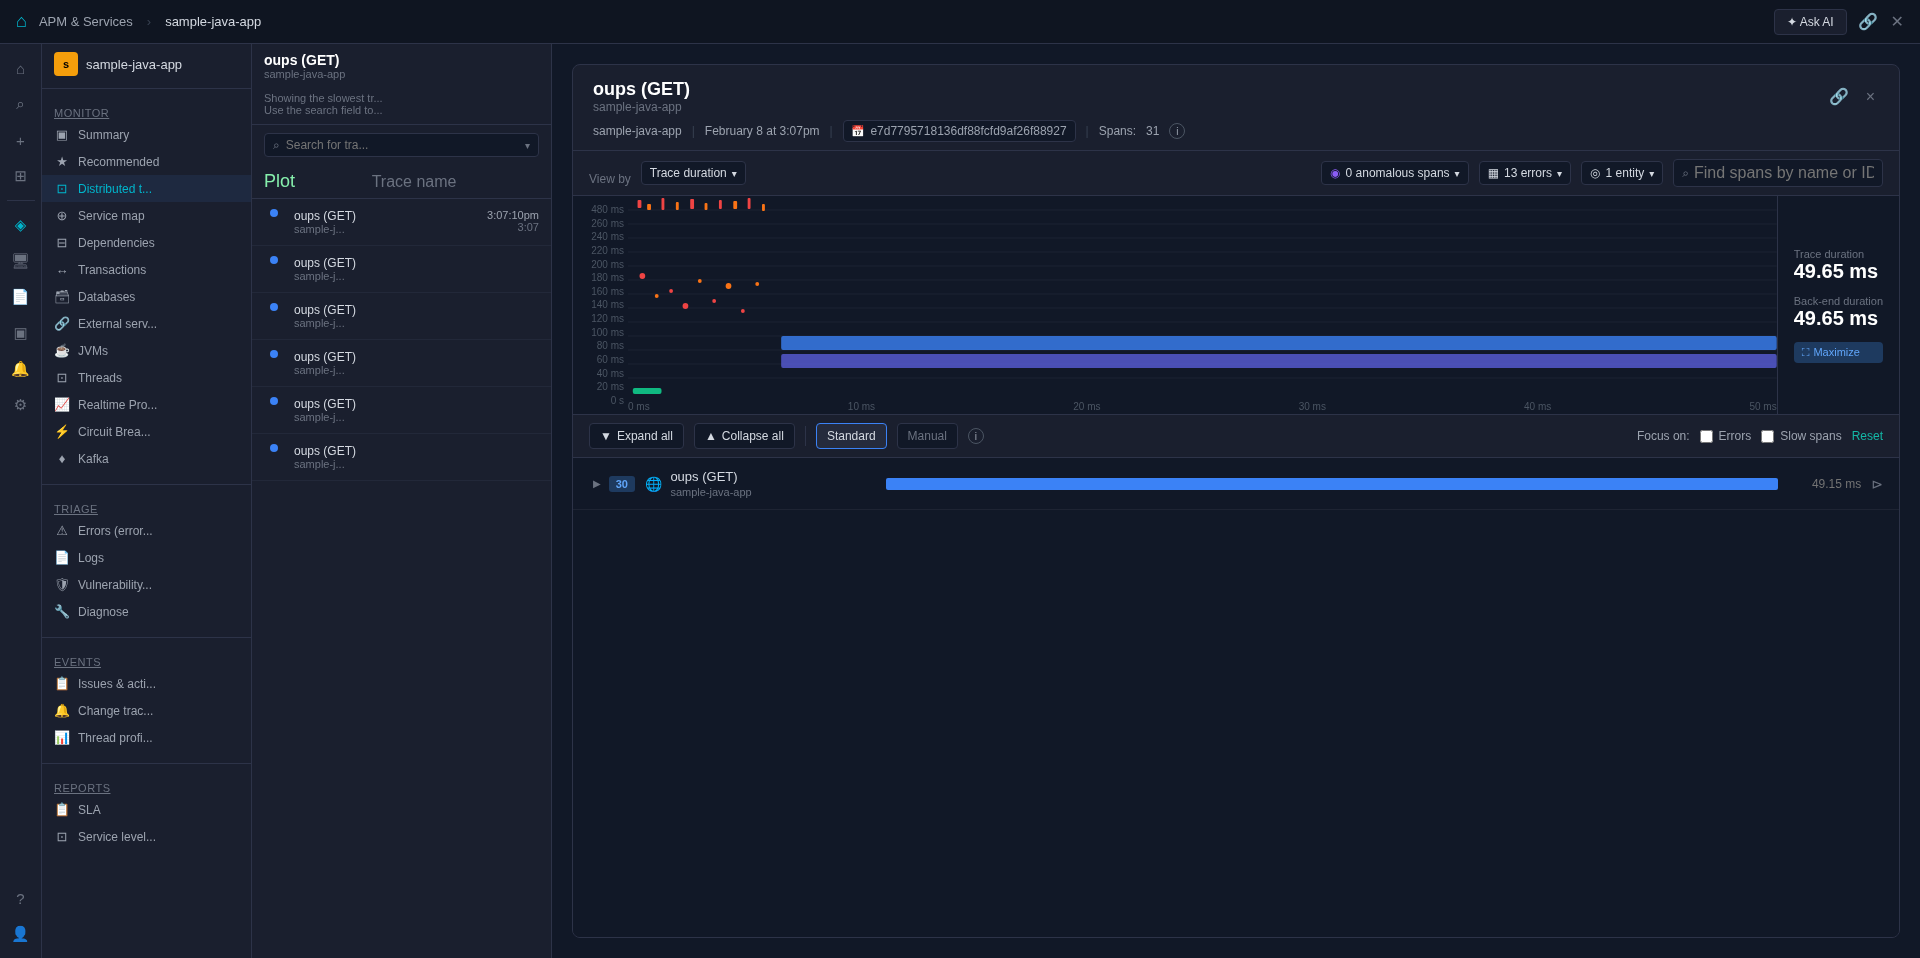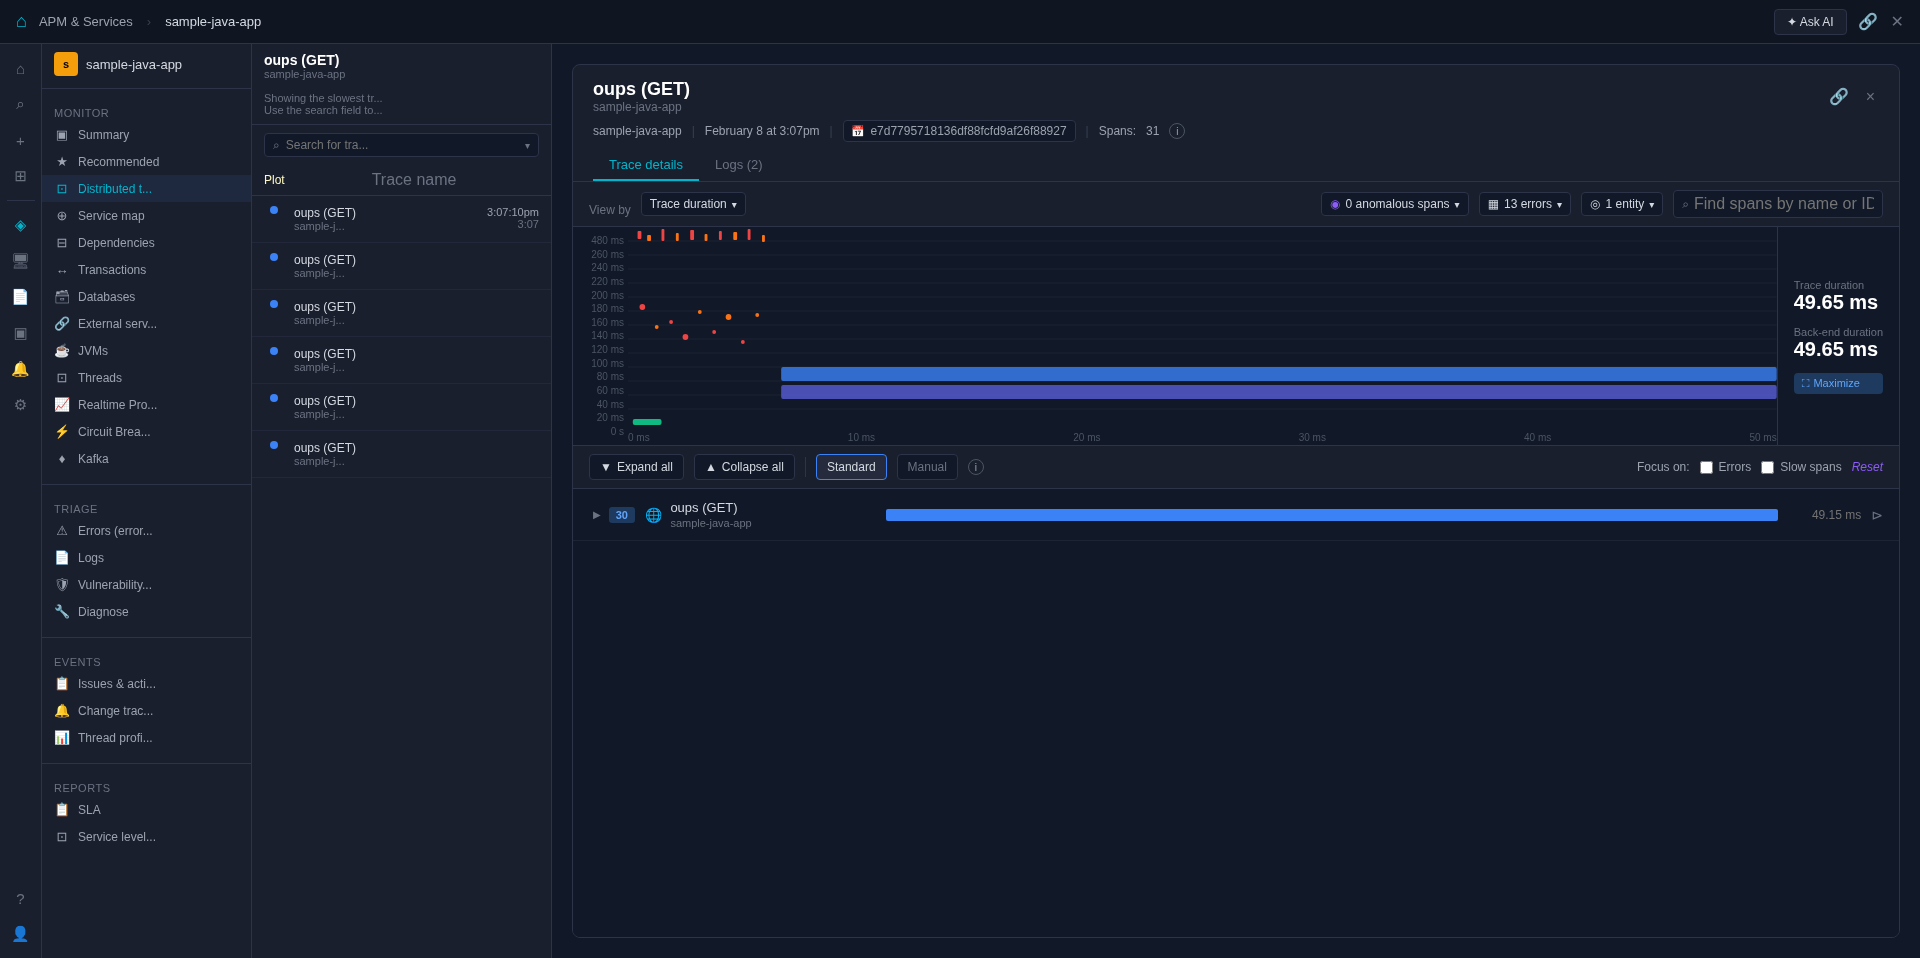--- a/index.html
+++ b/index.html
@@ -6,21 +6,21 @@
     body { font-family: -apple-system, BlinkMacSystemFont, 'Segoe UI', sans-serif; background: #0d1117; color: #d4d9e1; font-size: 13px; display: flex; height: 958px; overflow: hidden; }
 
     
     .left-nav { width: 42px; background: #1a1f2e; border-right: 1px solid #2d3348; display: flex; flex-direction: column; align-items: center; padding: 8px 0; gap: 4px; flex-shrink: 0; }
     .nav-icon { width: 32px; height: 32px; display: flex; align-items: center; justify-content: center; border-radius: 4px; color: #6b7280; cursor: pointer; font-size: 15px; }
     .nav-icon.active { color: #00b5cc; }
 
     
     .sidebar { width: 210px; background: #1a1f2e; border-right: 1px solid #2d3348; overflow-y: auto; flex-shrink: 0; }
     .sidebar-section { padding: 8px 0; }
-    .sidebar-label { font-size: 11px; color: #6b7280; padding: 6px 12px 2px; text-transform: uppercase; letter-spacing: 0.5px; }
+    .sidebar-label { font-size: 11px; color: #6b7280; padding: 6px 12px 2px; text-transform: uppercase; letter-spacing: 0.5px; text-decoration: underline; }
     .sidebar-item { display: flex; align-items: center; gap: 8px; padding: 6px 12px; cursor: pointer; color: #9ca3af; border-radius: 0; font-size: 12px; }
     .sidebar-item.active { color: #00b5cc; background: #1e2940; }
     .sidebar-item .item-icon { font-size: 13px; width: 16px; text-align: center; }
     .sidebar-divider { height: 1px; background: #2d3348; margin: 4px 0; }
     .sidebar-app-header { padding: 8px 12px; display: flex; align-items: center; gap: 8px; }
     .app-avatar { width: 24px; height: 24px; background: #f59e0b; border-radius: 4px; display: flex; align-items: center; justify-content: center; font-size: 11px; color: #000; font-weight: bold; }
 
     
     .trace-list { width: 300px; background: #1a1f2e; border-right: 1px solid #2d3348; display: flex; flex-direction: column; flex-shrink: 0; }
     .trace-list-header { padding: 8px 12px; background: #1a1f2e; border-bottom: 1px solid #2d3348; }
@@ -209,21 +209,21 @@
         <div class="trace-subtitle">sample-java-app</div>
         <div style="font-size:11px;color:#6b7280;margin-top:12px;">Showing the slowest tr...</div>
         <div style="font-size:11px;color:#6b7280;">Use the search field to...</div>
       </div>
       <div class="search-box">
         <span style="color:#6b7280;font-size:12px;">⌕</span>
         <input type="text" placeholder="Search for tra..." style="">
         <span style="color:#6b7280;font-size:10px;">▾</span>
       </div>
       <div style="display:flex;border-bottom:1px solid #2d3348;background:#1a1f2e;">
-        <div style="display:flex;align-items:center;gap:8px;padding:6px 12px;font-size:12px;color:#fef9c3;flex:1;">
+        <div style="display:flex;align-items:center;gap:8px;padding:6px 12px;font-size:18px;color:#86efac;flex:1;">
           <span>Plot</span>
         </div>
         <div style="display:flex;align-items:center;gap:8px;padding:6px 12px;font-size:16px;color:#6b7280;flex:2;">
           <span>Trace name</span>
         </div>
       </div>
       <div class="trace-rows">
         <div class="trace-row">
           <div style="width:20px;display:flex;align-items:center;justify-content:center;">
             <div style="width:8px;height:8px;border-radius:50%;background:#3b82f6;"></div>
@@ -310,24 +310,20 @@
               <div style="display:flex;align-items:center;gap:5px;background:#111827;border:1px solid #2d3348;border-radius:4px;padding:3px 8px;">
                 <span style="font-size:11px;">📅</span>
                 <span>e7d7795718136df88fcfd9af26f88927</span>
               </div>
               <span style="color:#374151;">|</span>
               <span>Spans:</span>
               <span>31</span>
               <span class="info-icon">i</span>
             </div>
 
-            <div style="display:flex;">
-              <div style="padding:7px 16px;font-size:13px;color:#00b5cc;cursor:pointer;border-bottom:2px solid #00b5cc;">Trace details</div>
-              <div style="padding:7px 16px;font-size:13px;color:#6b7280;cursor:pointer;border-bottom:2px solid transparent;">Logs (2)</div>
-            </div>
           </div>
 
           <div style="display:flex;align-items:center;gap:10px;padding:8px 16px;border-bottom:1px solid #2d3348;background:#1a1f2e;flex-wrap:wrap;">
             <span style="font-size:12px;color:#6b7280;margin-top:12px;">View by</span>
             <div style="display:flex;align-items:center;gap:5px;background:#111827;border:1px solid #2d3348;border-radius:4px;padding:4px 8px;font-size:12px;color:#d4d9e1;">
               <span>Trace duration</span>
               <span style="font-size:10px;">▾</span>
             </div>
             <div style="flex:1;"></div>
             <div style="display:flex;align-items:center;gap:5px;background:#111827;border:1px solid #2d3348;border-radius:4px;padding:4px 8px;font-size:12px;color:#d4d9e1;">
@@ -458,21 +454,21 @@
             <div style="flex:1;"></div>
             <span style="font-size:12px;color:#9ca3af;">Focus on:</span>
             <label class="checkbox-label">
               <input type="checkbox" style="">
               <span>Errors</span>
             </label>
             <label class="checkbox-label">
               <input type="checkbox" style="">
               <span>Slow spans</span>
             </label>
-            <button style="background:none;border:none;color:#8b5cf6;font-size:12px;cursor:pointer;font-style:italic;">Reset</button>
+            <button style="background:none;border:none;color:#14b8a6;font-size:12px;cursor:pointer;">Reset</button>
           </div>
 
           <div style="flex:1;overflow-y:auto;background:#111827;">
 
             <div style="display:flex;align-items:center;padding:0 16px;height:52px;border-bottom:1px solid #1e2433;cursor:pointer;">
               <button style="background:none;border:none;color:#6b7280;font-size:10px;cursor:pointer;padding:0 4px;margin-right:4px;">▶</button>
               <div style="background:#1e3a5f;color:#60a5fa;border-radius:3px;padding:2px 7px;font-size:11px;font-weight:600;margin-right:10px;">30</div>
               <span style="color:#10b981;font-size:14px;margin-right:8px;">🌐</span>
               <div style="display:flex;flex-direction:column;gap:2px;min-width:0;width:200px;flex-shrink:0;">
                 <div style="font-size:13px;color:#d4d9e1;font-weight:500;">oups (GET)</div>

